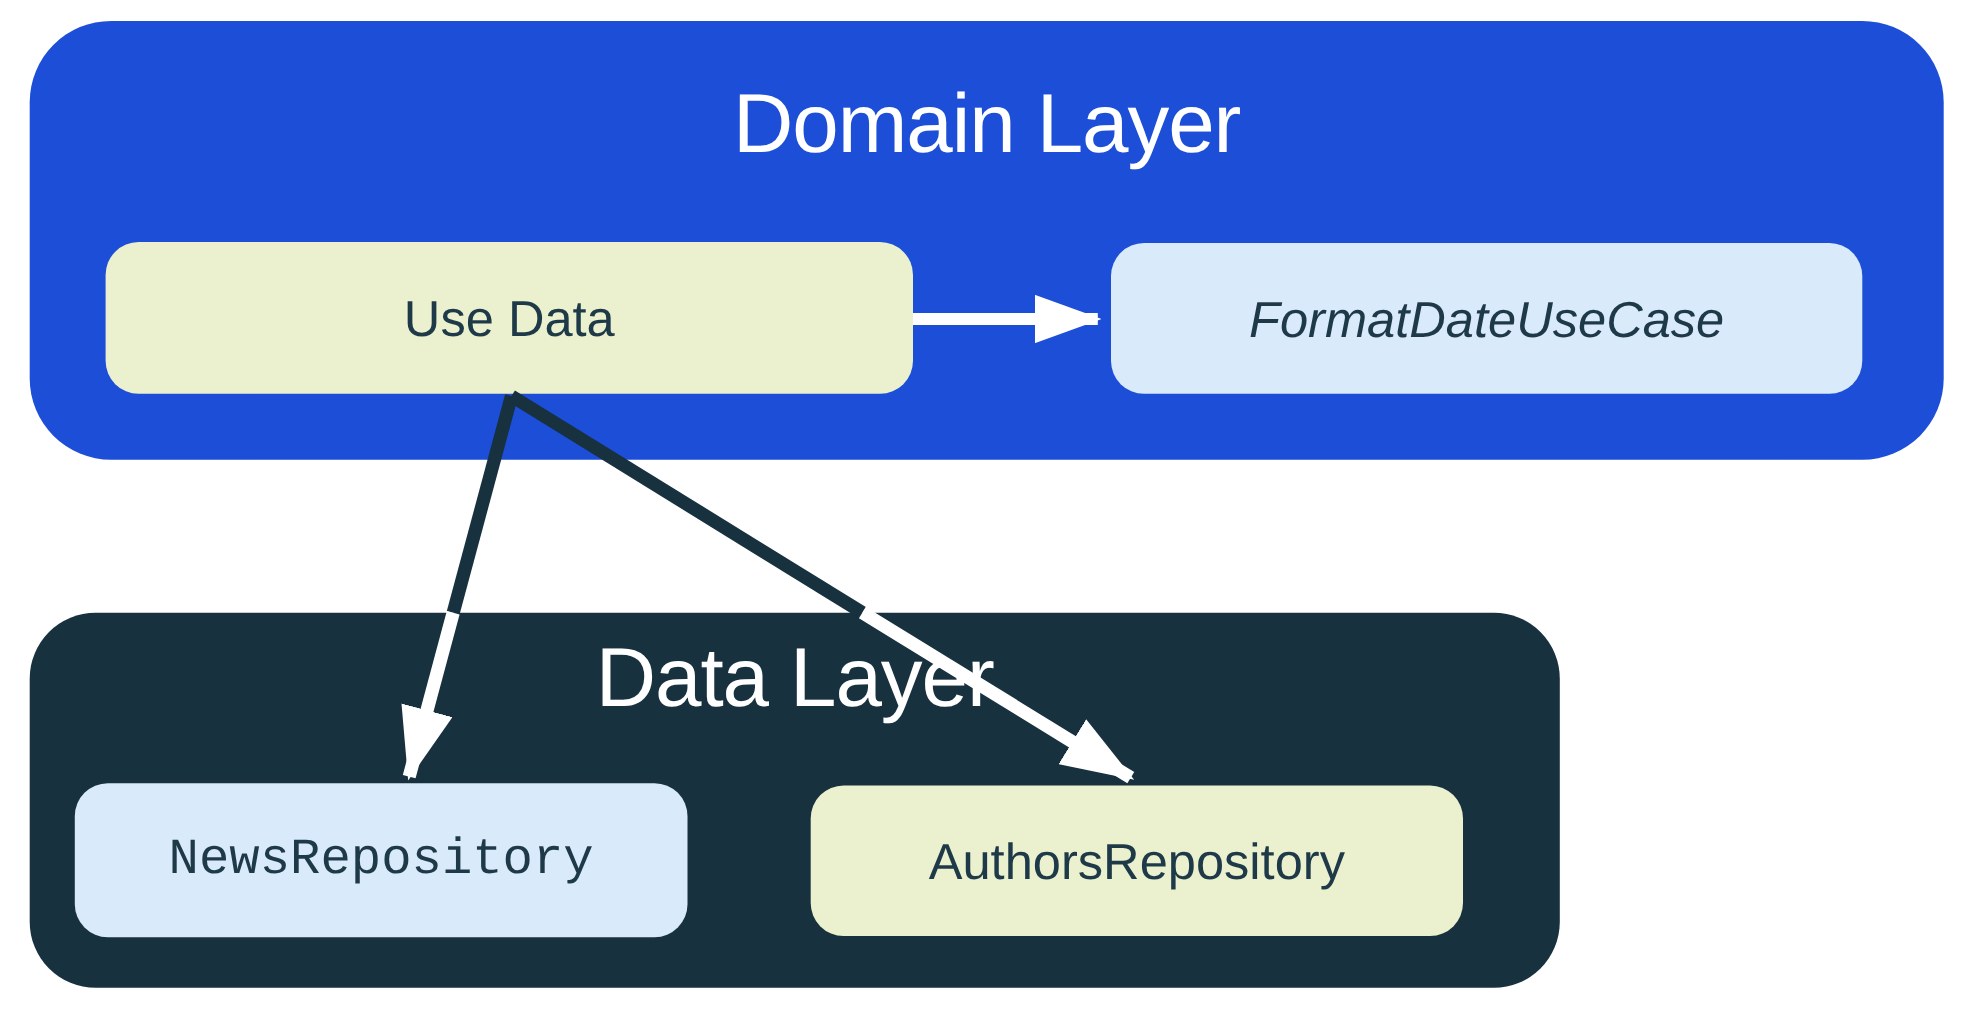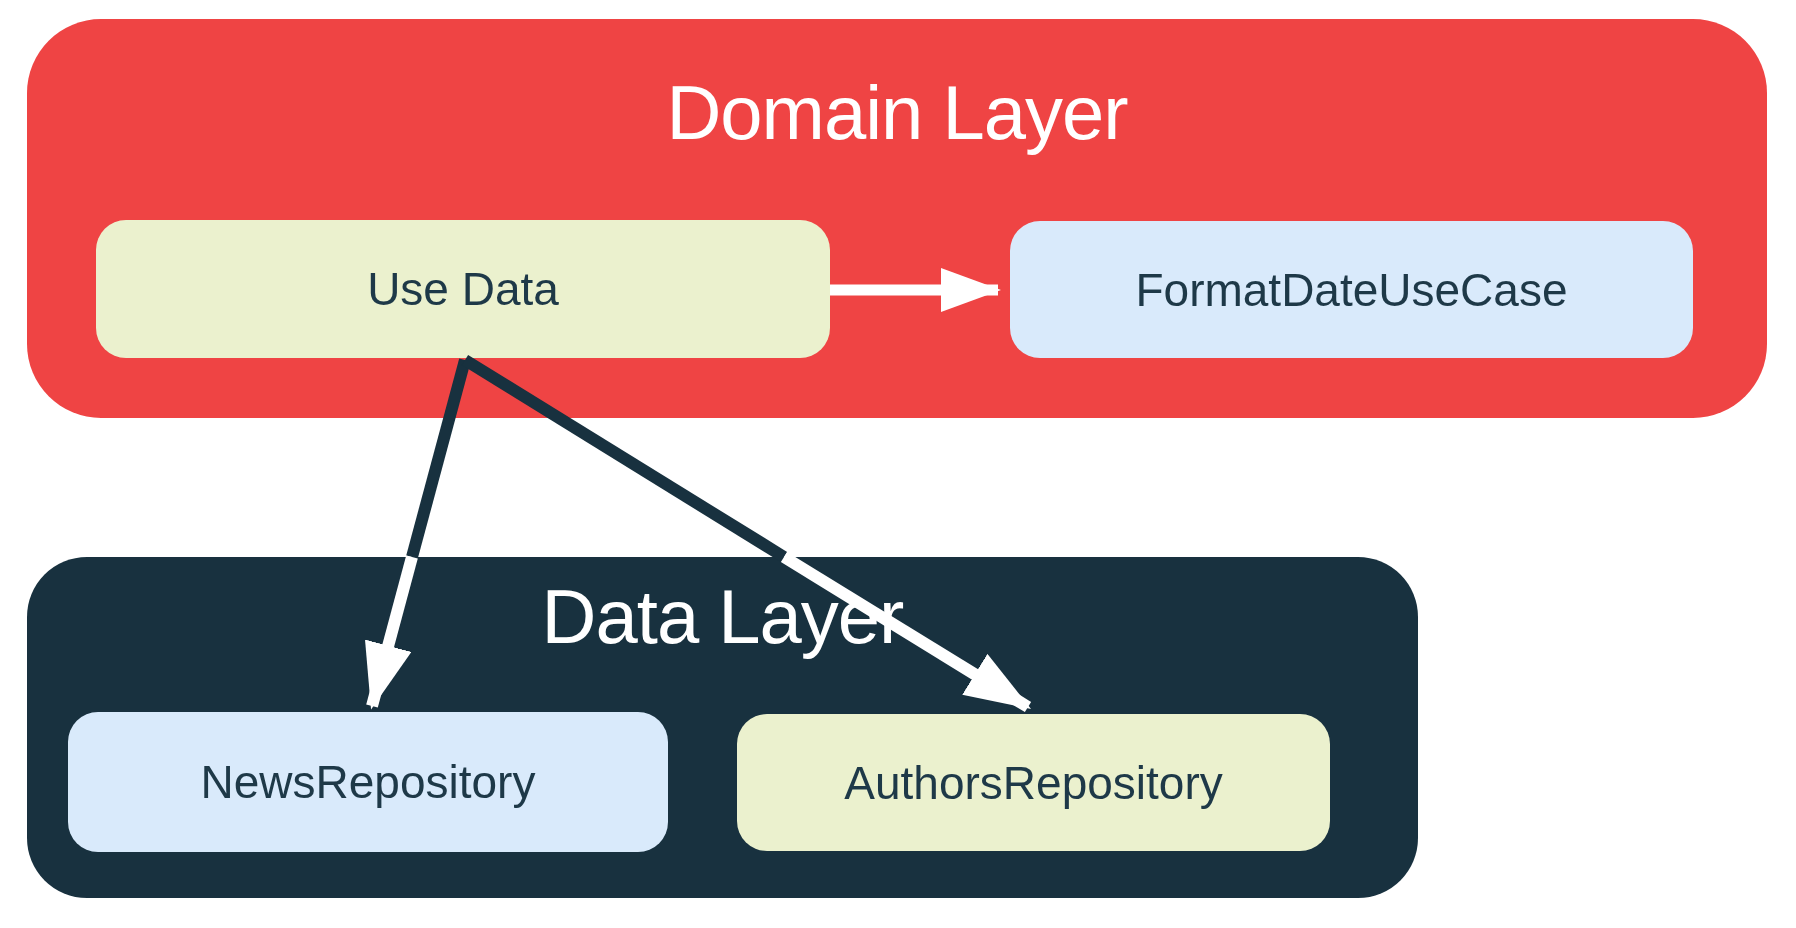--- a/index.html
+++ b/index.html
@@ -3,43 +3,43 @@
 <meta charset="utf-8">
 <style>
   html,body{margin:0;padding:0;background:#ffffff;}
   .stage{
     position:relative;width:1796px;height:928px;background:#ffffff;overflow:hidden;
     font-family:"Liberation Sans", sans-serif;
   }
   .layer{position:absolute;box-sizing:border-box;}
   .domain-layer{
     left:27px;top:19px;width:1740px;height:399px;
-    background:#ef4444;border-radius:74px;
+    background:#1d4ed8;border-radius:74px;
   }
   .data-layer{
     left:27px;top:557px;width:1391px;height:341px;
     background:#18313F;border-radius:60px;
   }
   .layer-title{
     position:absolute;left:0;width:100%;text-align:center;
     color:#ffffff;font-size:76px;font-weight:400;line-height:1.1;
     letter-spacing:-1px;white-space:nowrap;
   }
   .domain-layer .layer-title{top:52px;}
   .data-layer .layer-title{top:18px;}
   .node{
     position:absolute;box-sizing:border-box;border-radius:30px;
     display:flex;flex-direction:column;align-items:center;justify-content:center;
     color:#1E3948;font-size:46px;line-height:60px;text-align:center;white-space:nowrap;
   }
   .node.lime{background:#EBF1CE;}
   .node.lightblue{background:#D9EAFB;}
   .use-case-box{left:69px;top:201px;width:734px;height:138px;}
-  .format-date-box{left:983px;top:202px;width:683px;height:137px;}
-  .news-repo-box{left:41px;top:155px;width:600px;height:140px;}
+  .format-date-box{left:983px;top:202px;width:683px;height:137px;font-style:italic;}
+  .news-repo-box{left:41px;top:155px;width:557px;height:140px;font-family:Liberation Mono, monospace;}
   .authors-repo-box{left:710px;top:157px;width:593px;height:137px;}
   .arrow-overlay{
     position:absolute;left:0;top:0;width:1796px;height:928px;
     pointer-events:none;
   }
 </style>
 </head>
 <body>
 
 <div class="stage">

